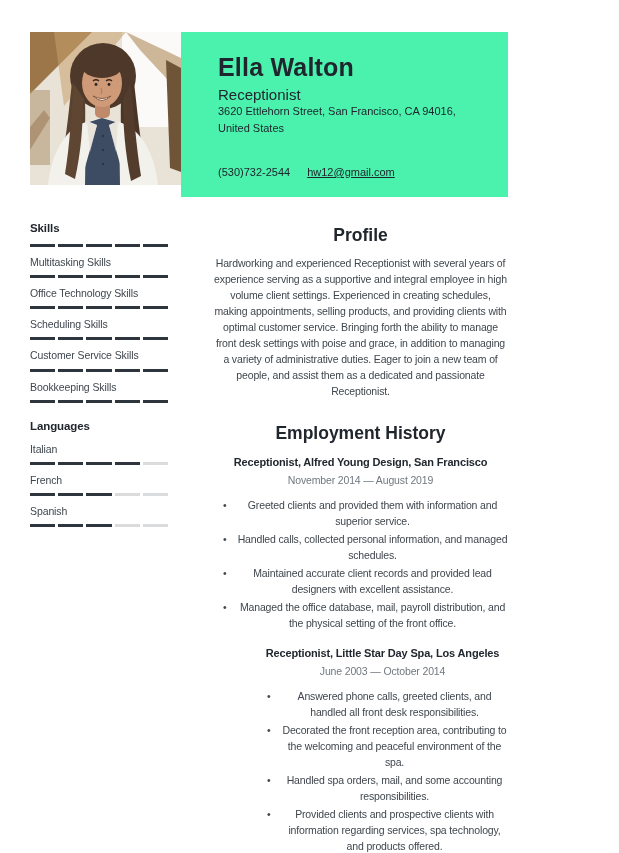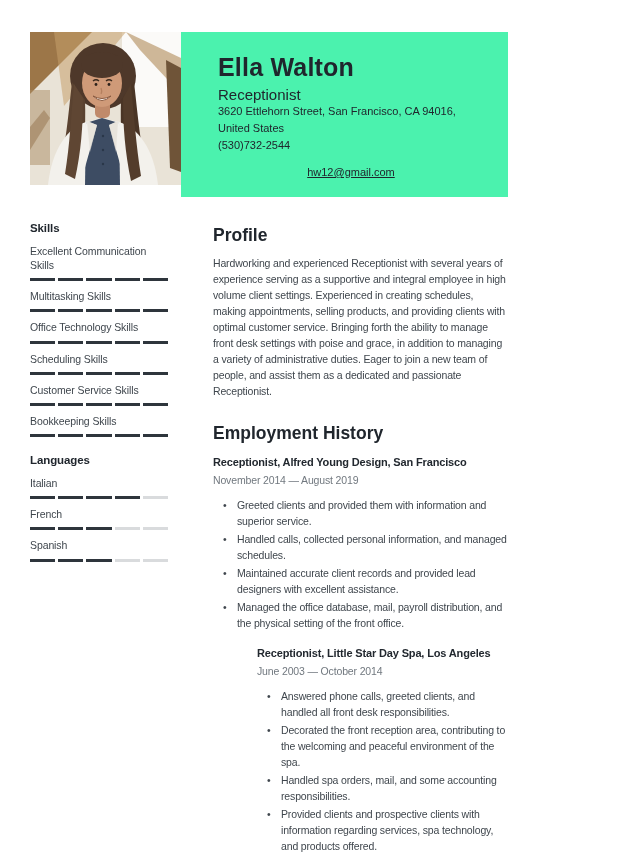--- a/index.html
+++ b/index.html
@@ -13,35 +13,35 @@
   .header-row { display:flex; padding:32px 33px 0 30px; }
   .photo { width:151px; height:153px; flex:none; overflow:hidden; }
   .photo svg { display:block; }
   .banner {
     flex:1; background:var(--accent); color:var(--ink);
     padding:21px 20px 16px 37px; display:flex; flex-direction:column;
   }
   .name { font-size:25px; font-weight:700; margin:0; line-height:1.15; letter-spacing:.2px; }
   .role { font-size:15px; margin-top:4px; }
   .contact { margin-top:auto; font-size:11px; line-height:1.55; }
-  .contact-line2 { display:flex; align-items:flex-start; }
+  .contact-line2 { display:flex; align-items:flex-end; }
   .email { color:inherit; text-decoration:underline; margin-left:17px;margin-top:27px; }
   
   .body-row { display:flex; padding:25px 33px 0 30px; }
   .sidebar { width:138px; flex:none; font-size:10.5px; letter-spacing:-0.1px; }
   .side-heading { font-size:11.5px; font-weight:700; color:var(--ink); margin:0 0 10px; }
   .meter { margin-bottom:8px; }
   .meter-label { line-height:1.35; color:var(--body); }
   .bar { display:flex; gap:3px; margin-top:6px; }
   .seg { flex:1; height:3px; background:var(--bar-off); }
   .seg.on { background:var(--bar-on); }
   .languages-block { margin-top:17px; }
   
   .main { margin-left:45px; width:373px; font-size:10.5px; letter-spacing:-0.15px; line-height:1.52; }
-  .section { margin-bottom:20px; }
+  .section { margin-bottom:20px;text-align:center; }
   .section-heading { font-size:17.5px; font-weight:700; color:var(--ink); margin:0 0 8px; letter-spacing:0; }
   .profile-text { margin:0; }
   .job { margin-bottom:14px; }
   .job:last-child, .edu-entry:last-child { margin-bottom:0;margin-left:44px; }
   .item-title { font-size:11px; font-weight:700; color:#22282f; margin:0; line-height:1.4; }
   .item-dates { font-size:10.5px; color:var(--muted); margin-top:3px; }
   ul.bullets { margin:9px 0 0; padding-left:21px; list-style:none; }
   ul.bullets li { position:relative; padding-left:3px; margin-bottom:2px; }
   ul.bullets li::before { content:"•"; position:absolute; left:-11px; color:var(--body); }
   .edu-entry { margin-bottom:18px; }
@@ -109,21 +109,20 @@
       </div>
     </div>
   </div>
 
   <div class="body-row">
 
     <aside class="sidebar">
       <div>
         <h3 class="side-heading">Skills</h3>
         <div class="meter">
-          <div class="meter-label">Excellent Communication Skills</div>
           <div class="bar">
               <span class="seg on"></span>
               <span class="seg on"></span>
               <span class="seg on"></span>
               <span class="seg on"></span>
               <span class="seg on"></span>
             </div>
         </div>
         <div class="meter">
           <div class="meter-label">Multitasking Skills</div>

